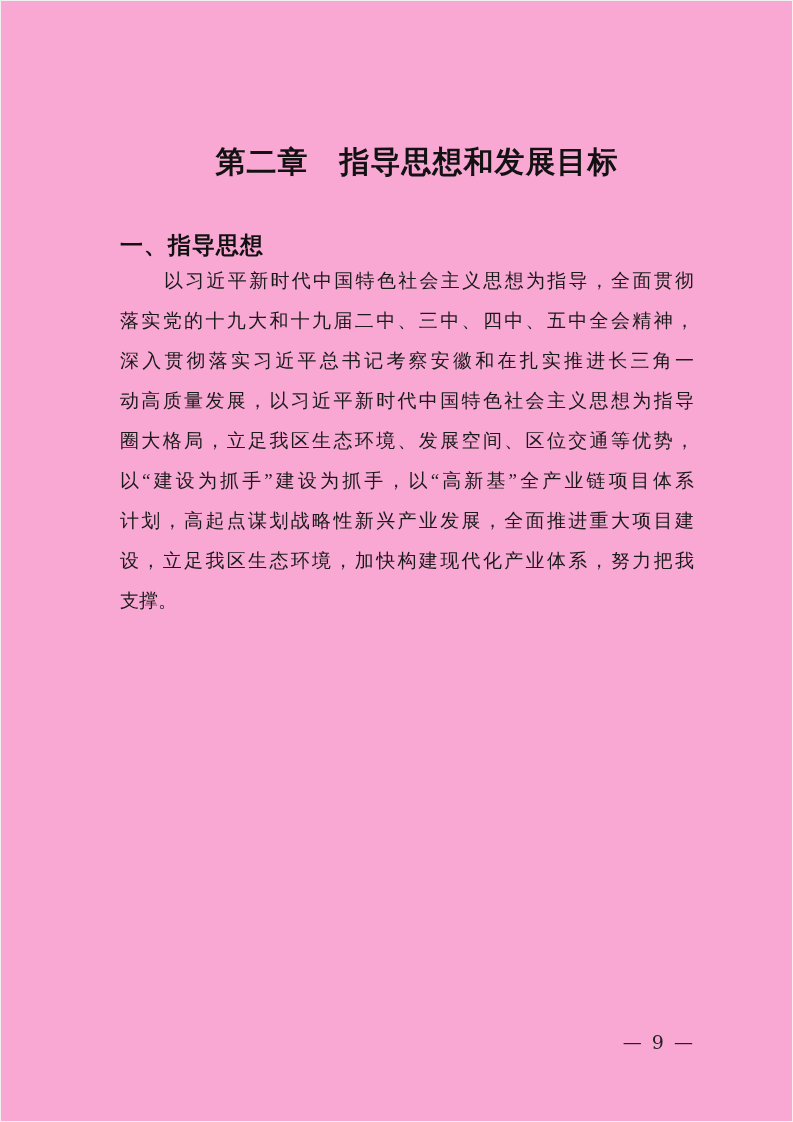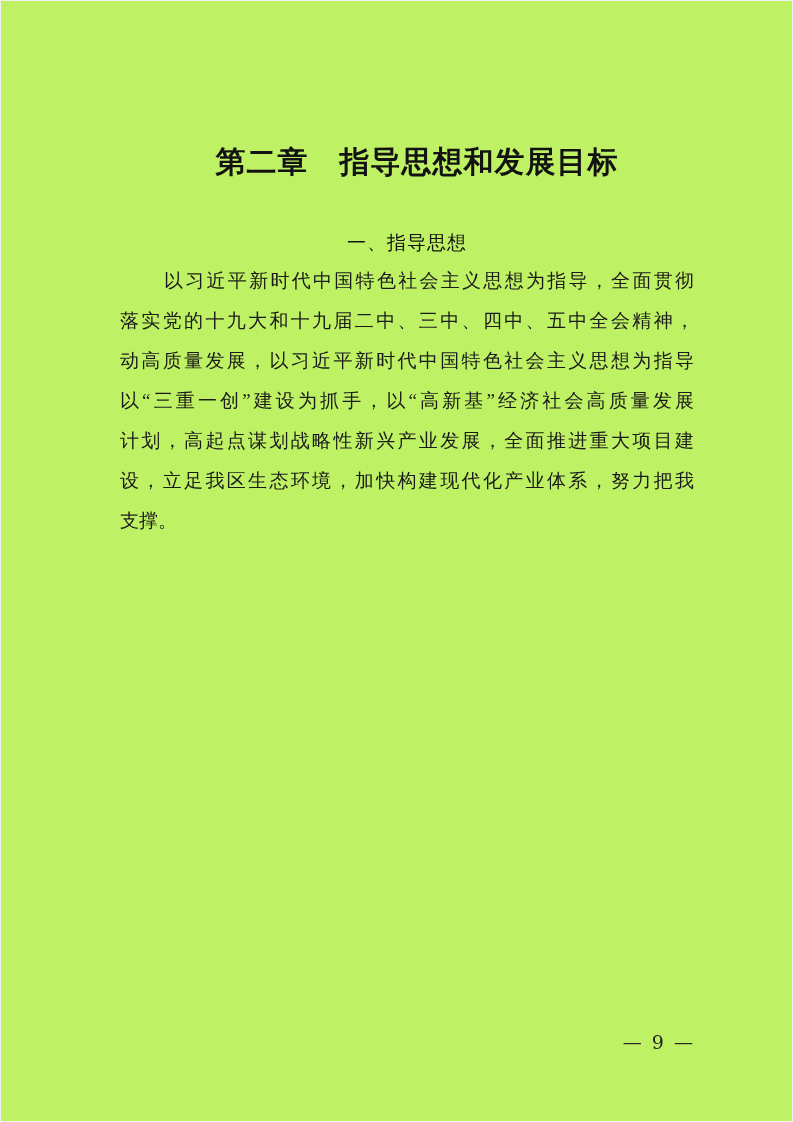--- a/index.html
+++ b/index.html
@@ -4,21 +4,21 @@
 <style>
   html, body {
     margin: 0;
     padding: 0;
     background: #ffffff;
   }
   .page {
     position: relative;
     width: 793px;
     height: 1122px;
-    background: #bef264;
+    background: #f9a8d4;
     color: #161616;
     overflow: hidden;
     box-sizing: border-box;
     outline: 1px solid #f0f0f0;
     outline-offset: -1px;
   }
   .chapter-title {
     position: absolute;
     top: 119px;
     left: 130px;
@@ -30,25 +30,24 @@
     font-weight: 600;
     letter-spacing: 1px;
     color: #121212;
     white-space: nowrap;
   }
   .section-heading {
     position: absolute;
     top: 211px;
     left: 120px;
     width: 574px;
-    text-align: center;
     font-family: "DejaVu Sans", "Liberation Sans", sans-serif;
-    font-size: 19px;
+    font-size: 23px;
     line-height: 30px;
-    font-weight: 400;
+    font-weight: 700;
     letter-spacing: 1px;
     color: #111111;
     white-space: nowrap;
   }
   .body-paragraph {
     position: absolute;
     top: 261px;
     left: 120px;
     width: 574px;
     font-family: Liberation Serif, serif;
@@ -89,22 +88,24 @@
 
 <div class="page">
 
   <h1 class="chapter-title">第二章　指导思想和发展目标</h1>
 
   <h2 class="section-heading">一、指导思想</h2>
 
   <div class="body-paragraph">
     <div class="line indent">以习近平新时代中国特色社会主义思想为指导，全面贯彻</div>
     <div class="line">落实党的十九大和十九届二中、三中、四中、五中全会精神，</div>
+    <div class="line">深入贯彻落实习近平总书记考察安徽和在扎实推进长三角一</div>
     <div class="line">动高质量发展，以习近平新时代中国特色社会主义思想为指导</div>
-    <div class="line">以“三重一创”建设为抓手，以“高新基”经济社会高质量发展</div>
+    <div class="line">圈大格局，立足我区生态环境、发展空间、区位交通等优势，</div>
+    <div class="line">以“建设为抓手”建设为抓手，以“高新基”全产业链项目体系</div>
     <div class="line">计划，高起点谋划战略性新兴产业发展，全面推进重大项目建</div>
     <div class="line">设，立足我区生态环境，加快构建现代化产业体系，努力把我</div>
     <div class="line last">支撑。</div>
   </div>
 
   <div class="page-number">— 9 —</div>
 
 </div>
 
 </body></html>

